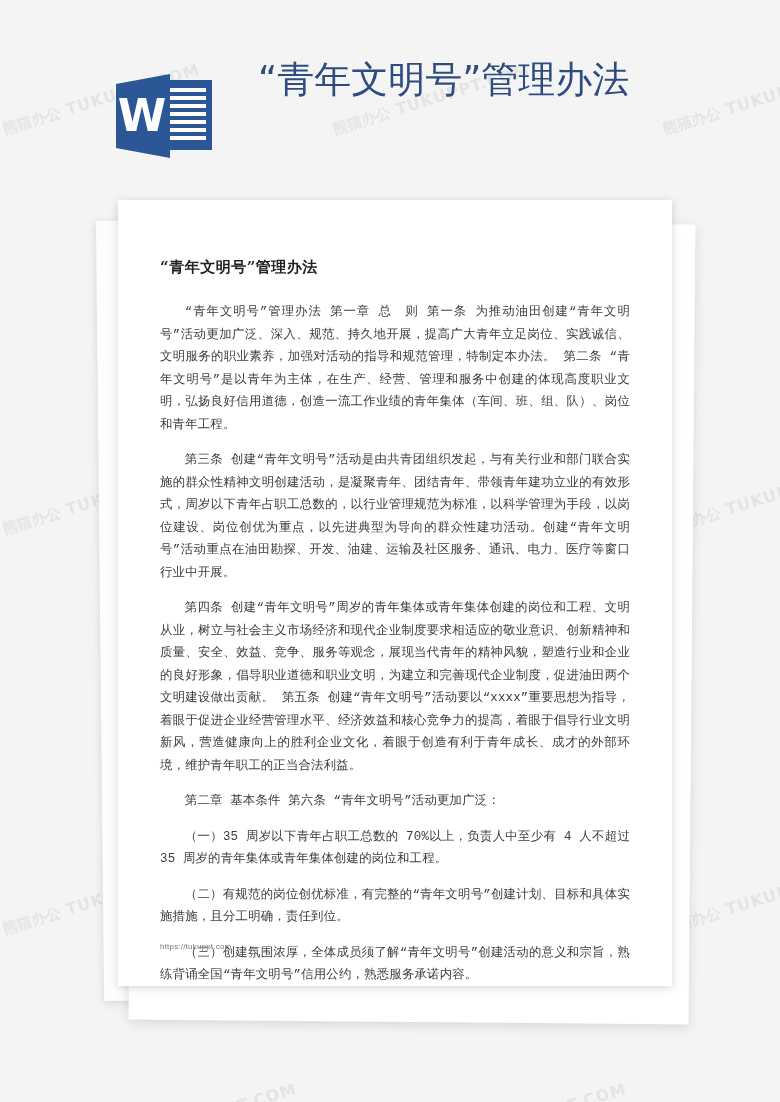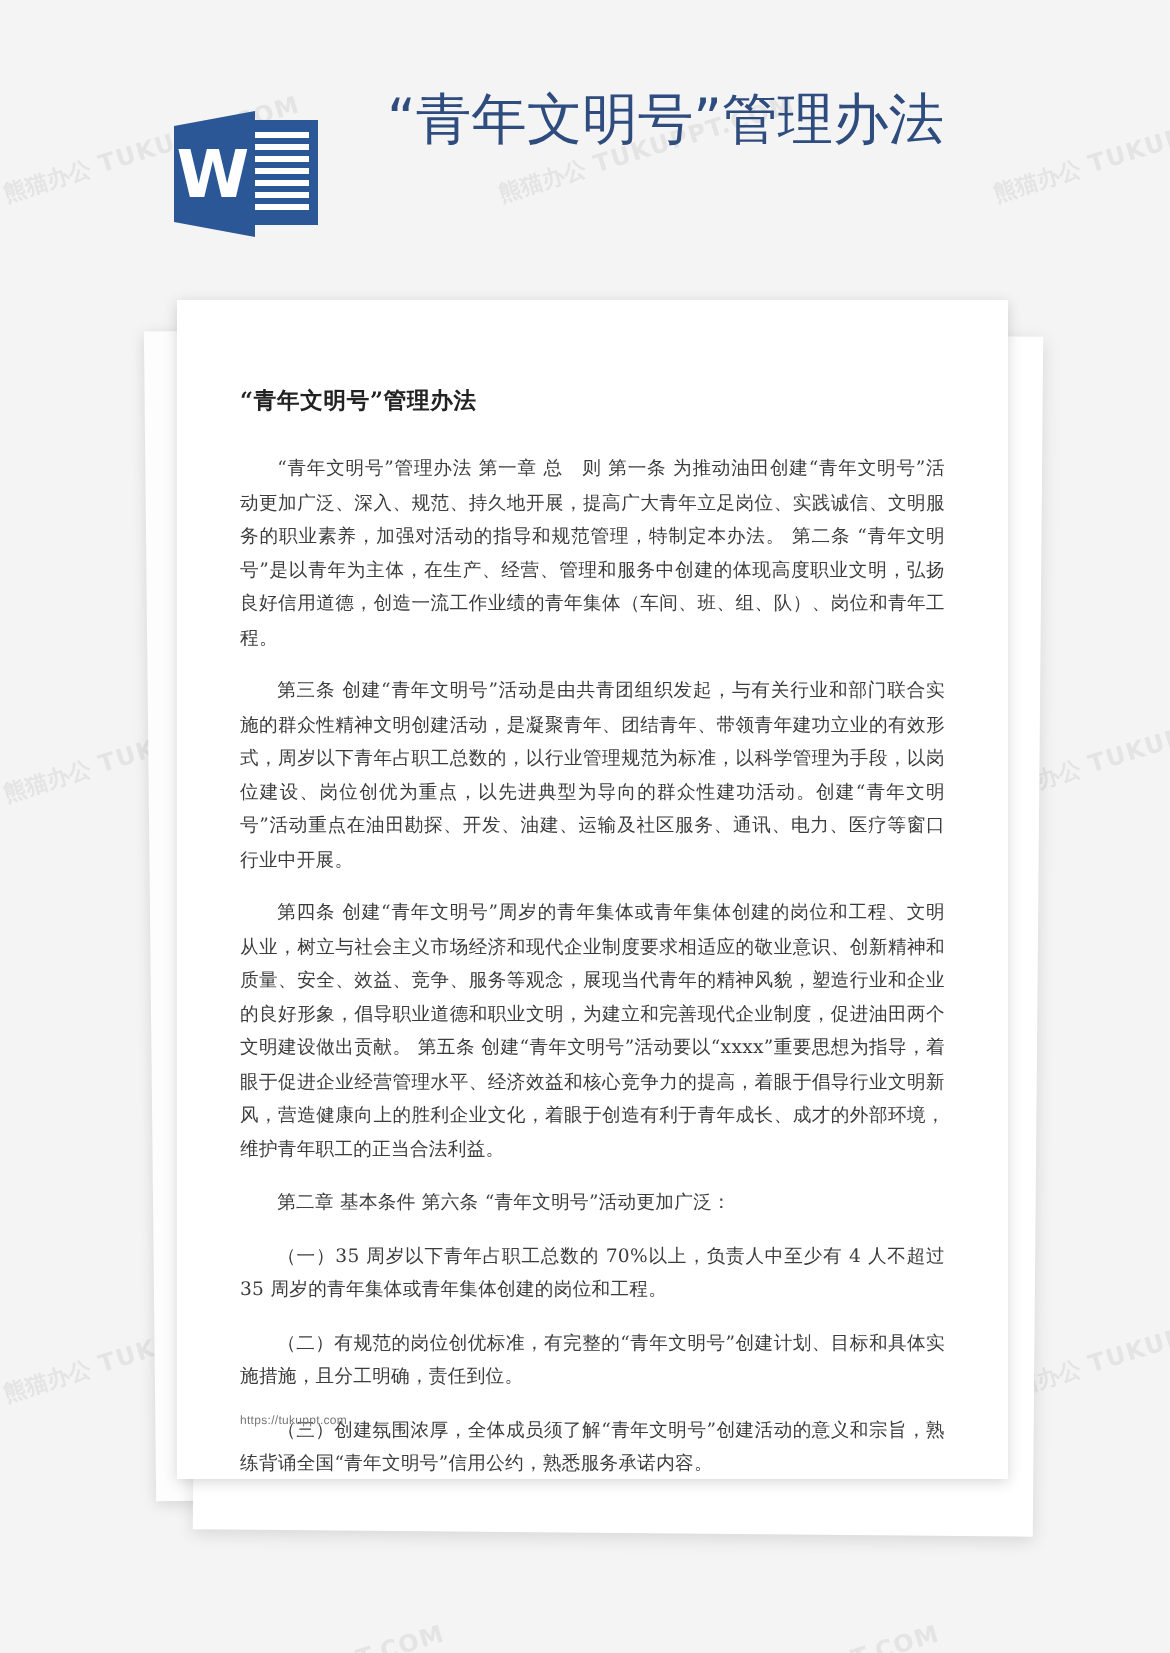--- a/index.html
+++ b/index.html
@@ -96,20 +96,21 @@
   }
   .para{
     font-size:12.4px;
     line-height:22.5px;
     margin:0 0 13px 0;
     text-align:justify;
     text-justify:inter-ideograph;
     text-indent:2em;
     color:#3c3c3c;
     letter-spacing:0.2px;
+    font-family:Liberation Mono, monospace;
   }
   .footer-url{
     position:absolute;
     left:42px;top:742px;
     font-size:8px;
     color:#777;
     font-family:"Liberation Sans","DejaVu Sans",sans-serif;
     letter-spacing:0.2px;
   }
 </style>

